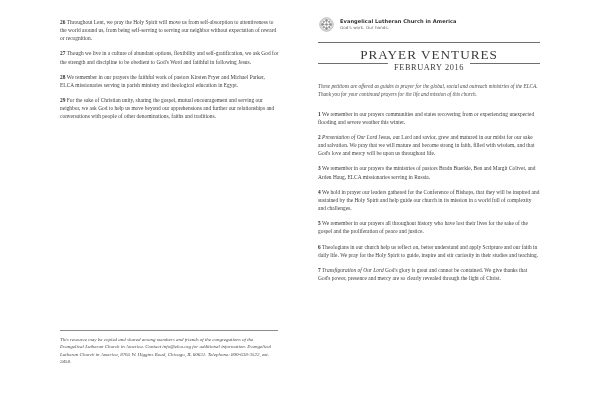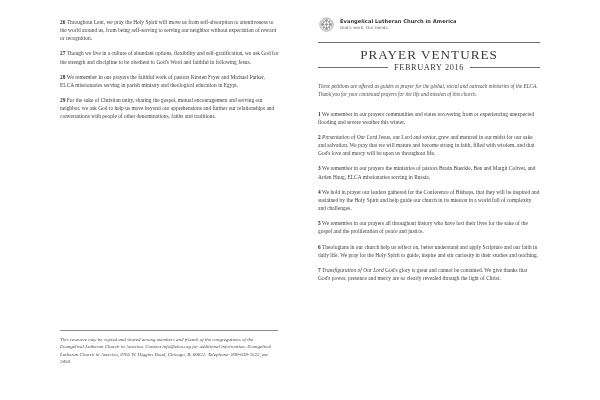--- a/index.html
+++ b/index.html
@@ -114,21 +114,20 @@
     text-align: center;
     font-size: 13.2px;
     letter-spacing: 1.0px;
     color: #3a3a3a;
     line-height: 15px;
     font-weight: normal;
     margin: 0;
   }
   .subtitle-row {
     display: flex;
-    align-items: center;
     gap: 6px;
     margin-top: 1px;
   }
   .subtitle-row .dash {
     flex: 1 1 auto;
     border-top: 0.9px solid #6f6f6f;
     height: 0;
   }
   .subtitle {
     font-size: 8.3px;

